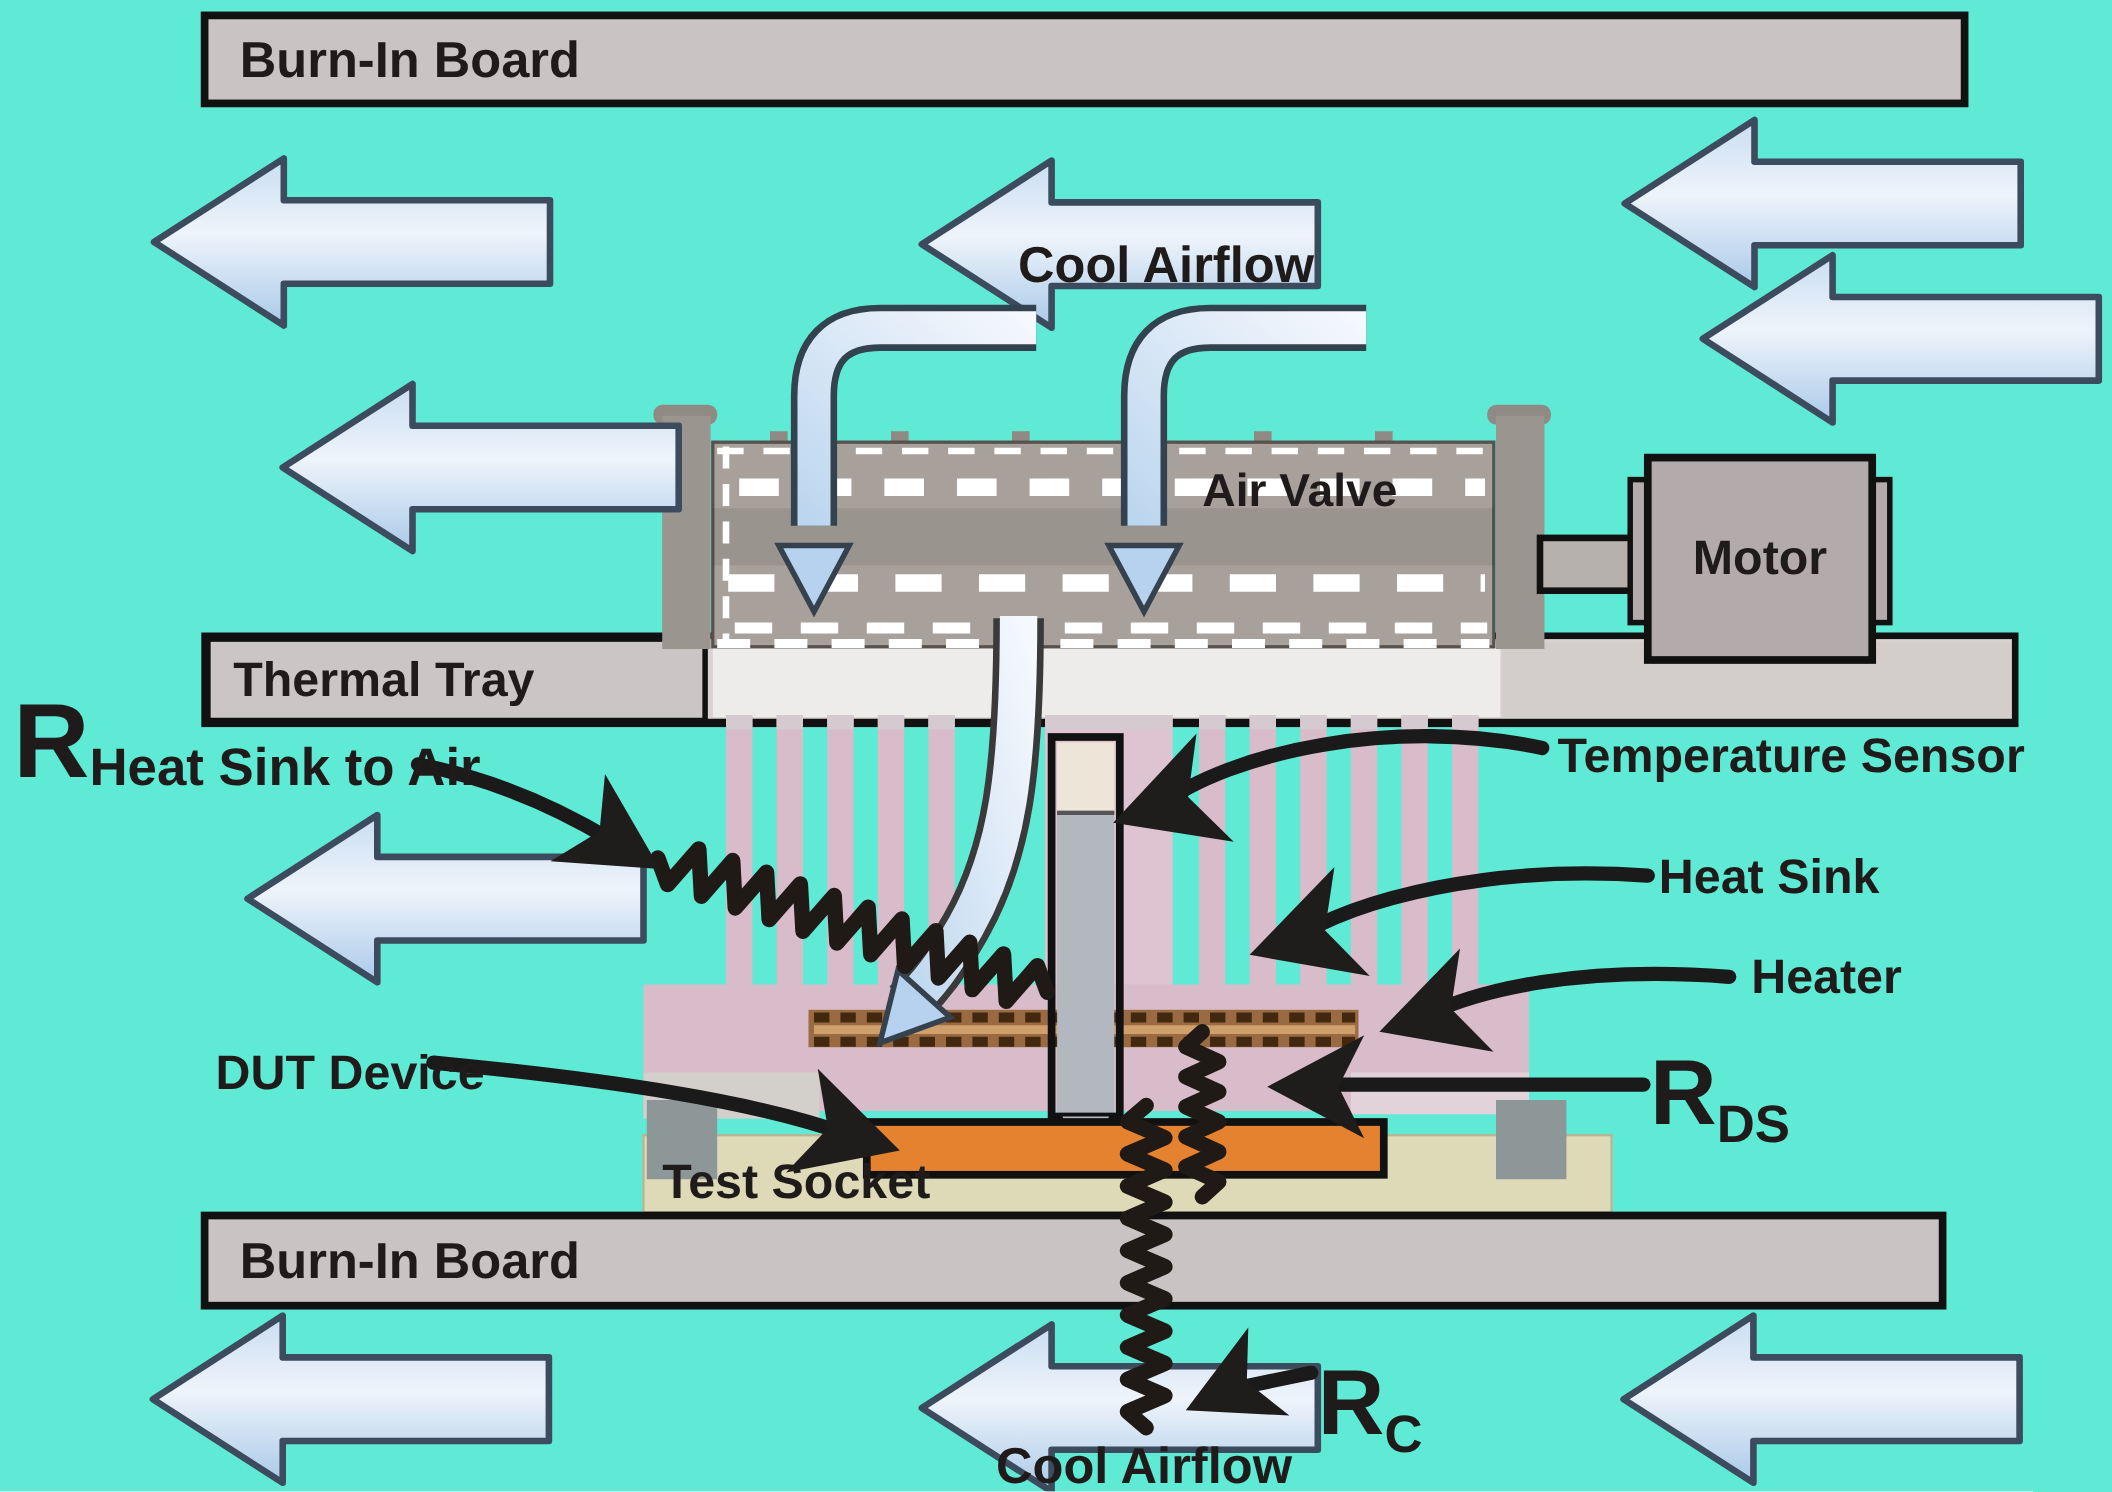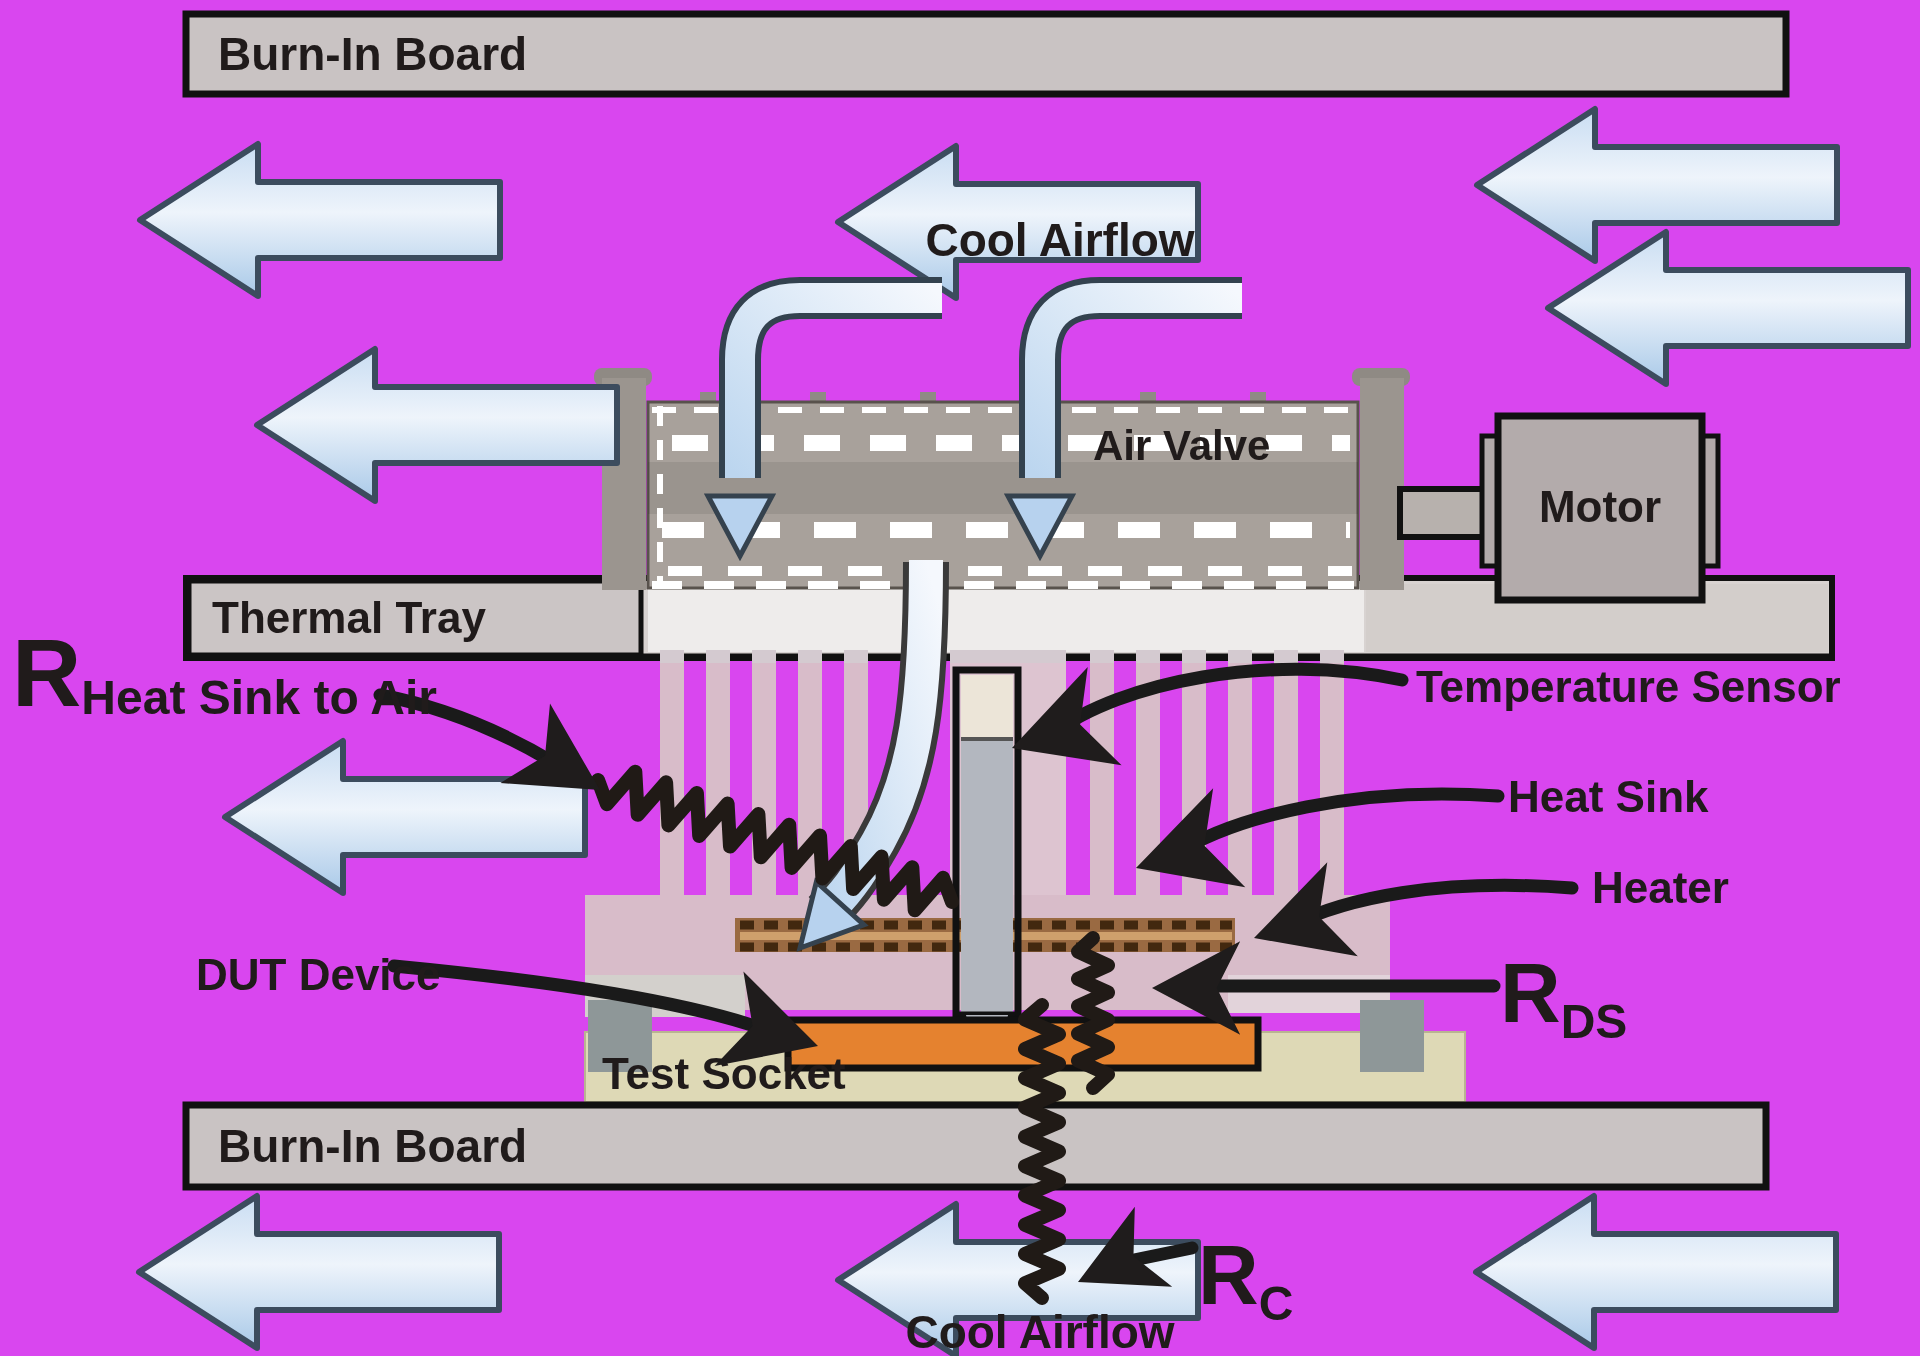--- a/index.html
+++ b/index.html
@@ -1,16 +1,16 @@
 <!DOCTYPE html>
 <html><head>
 <meta charset="utf-8">
 <style>
   html,body{margin:0;padding:0;background:#ffffff;}
-  .stage{position:relative;width:1920px;height:1356px;background:#d946ef;overflow:hidden;
+  .stage{position:relative;width:1920px;height:1356px;background:#5eead4;overflow:hidden;
          font-family:"Liberation Sans", sans-serif;}
   svg{display:block}
   text{font-family:"Liberation Sans", sans-serif;font-weight:700;fill:#201b1b;}
   .fin{fill:#d8bcc9;}
   .fincap{fill:#d4cad0;}
   .centerblock{fill:#ddc4d0;}
   .leader{stroke:#1a1a1a;stroke-width:13;fill:none;stroke-linecap:round;}
   .zig{fill:none;stroke:#201a16;stroke-width:14;stroke-linejoin:round;stroke-linecap:round;}
   .ah{fill:#1f1c1c;}
   .dashrow{stroke:#ffffff;stroke-width:16;fill:none;}

